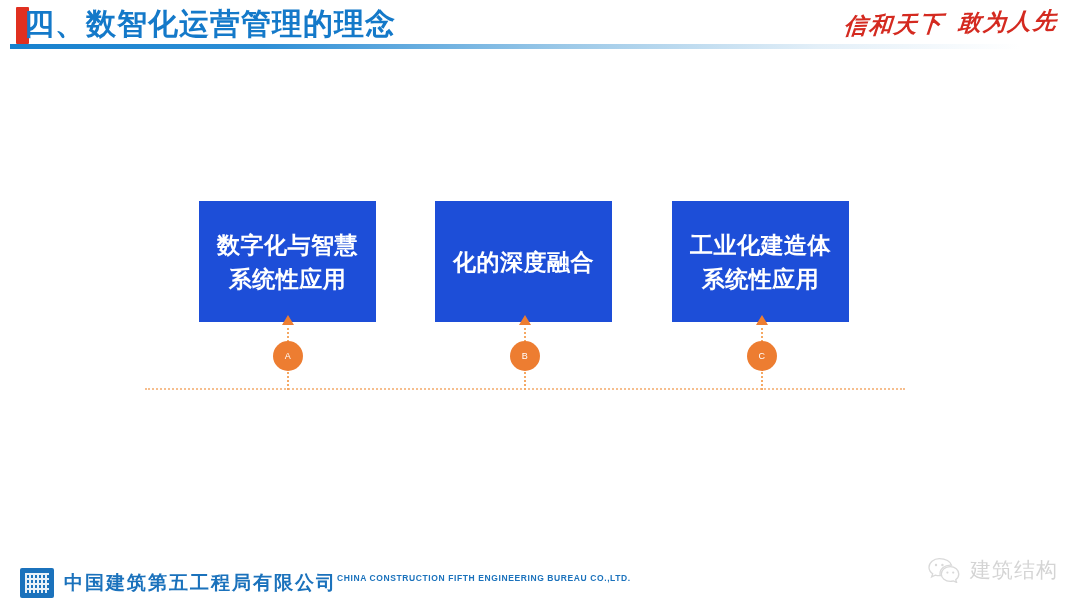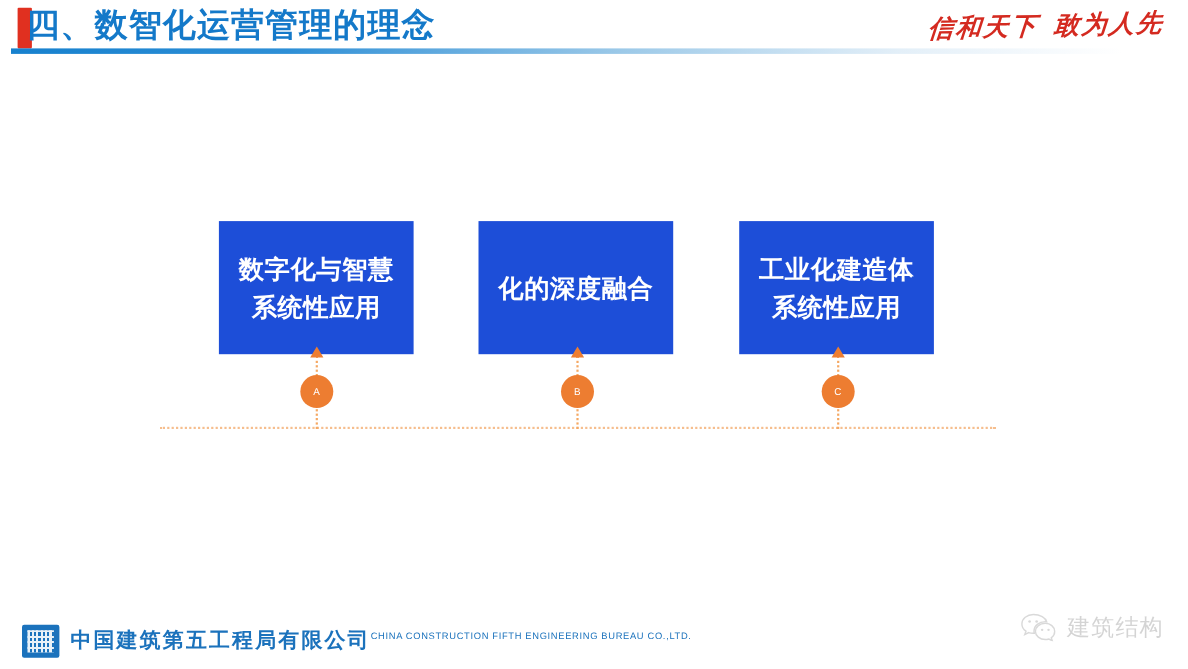--- a/index.html
+++ b/index.html
@@ -172,21 +172,21 @@
   #logo-cn {
     font-size: 19px;
     font-weight: bold;
     color: #1B72BC;
     letter-spacing: 2px;
     line-height: 22px;
     white-space: nowrap;
   }
   #logo-en {
     font-size: 8.5px;
-    font-weight: normal;
+    font-weight: bold;
     color: #1B72BC;
     letter-spacing: 0.6px;
     line-height: 12px;
     white-space: nowrap;
   }
 
   #watermark {
     position: absolute;
     right: 22px;
     bottom: 24px;

